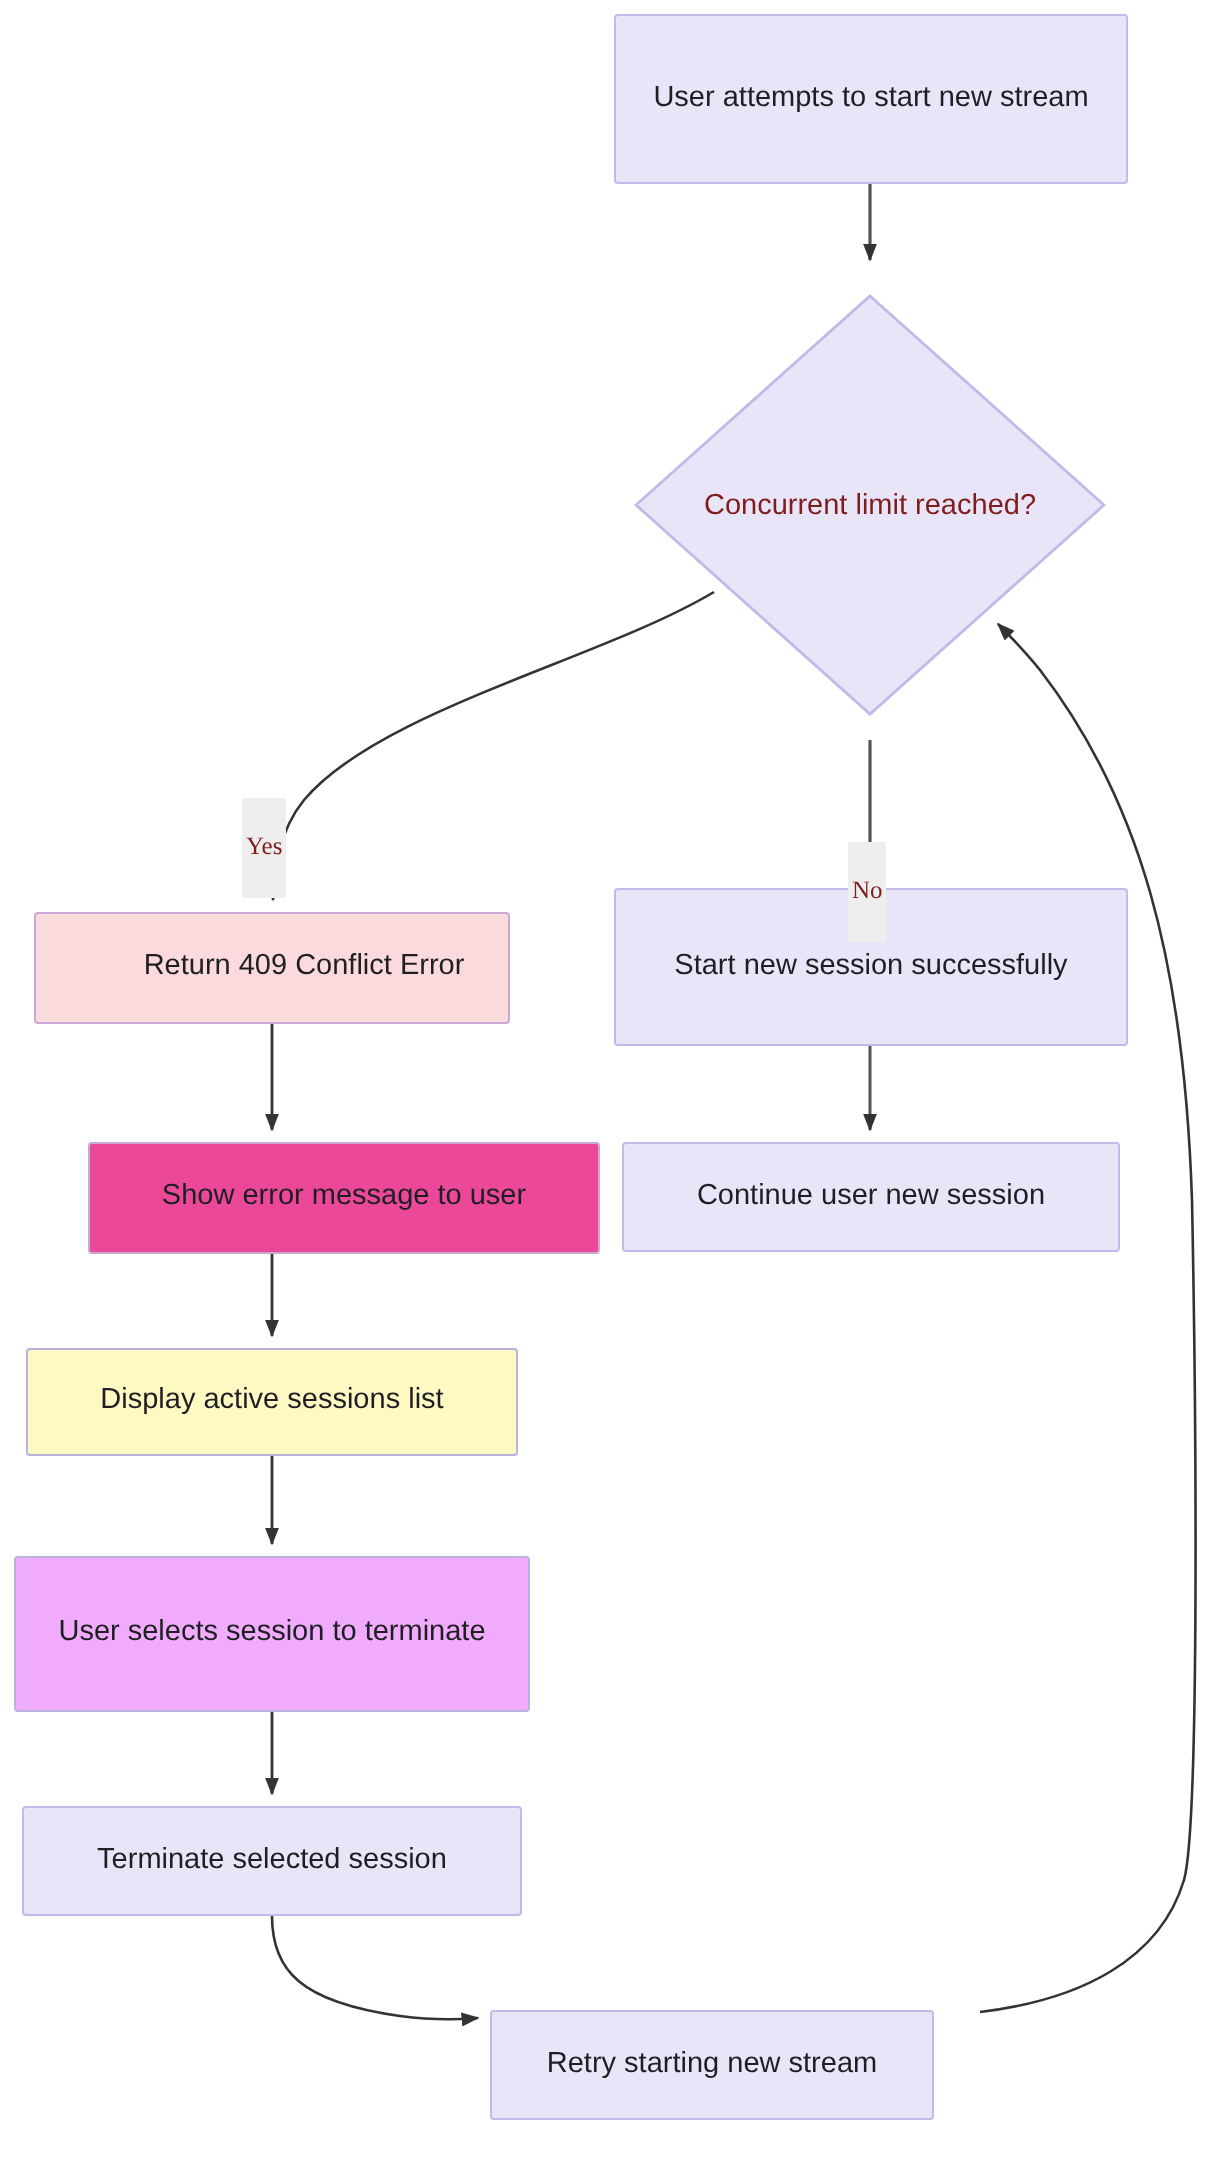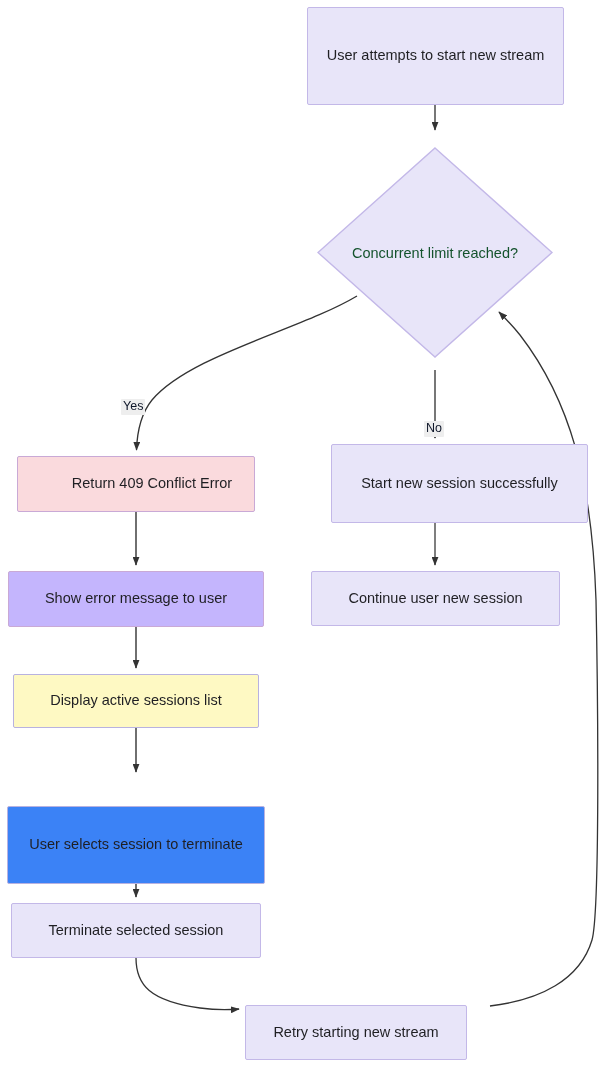--- a/index.html
+++ b/index.html
@@ -41,62 +41,63 @@
   }
   .node-default {
     background: #e8e5f9;
     border: 1px solid #c3b8e8;
   }
   .node-error {
     background: #fadadd;
     border: 1px solid #c9a9d6;
   }
   .node-warn {
-    background: #c4b5fd;
+    background: #ec4899;
     border: 1px solid #c9a9d6;
+    margin-left: 36px;
   }
   .node-info {
     background: #fef9c3;
     border: 1px solid #b8b2e0;
   }
   .node-success {
-    background: #3b82f6;
+    background: #f0abfc;
     border: 1px solid #b8b2e0;
-    margin-top: 28px;
   }
   .decision {
     position: absolute;
     z-index: 2;
     display: flex;
     align-items: center;
     justify-content: center;
   }
   .decision .diamond-shape {
     position: absolute;
     left: 0;
     top: 0;
     width: 100%;
     height: 100%;
   }
   .decision .decision-label {
     position: relative;
     z-index: 3;
     font-size: 14.5px;
-    color: #14532d;
+    color: #7f1d1d;
     white-space: nowrap;
   }
   .edge-label {
     position: absolute;
     z-index: 3;
     font-size: 12.5px;
-    color: #0f172a;
+    color: #7f1d1d;
     background: #eeeeee;
-    padding: 1px 2px;
+    padding: 18px 2px;
     line-height: 1.1;
     border-radius: 1px;
+    font-family: Liberation Serif, serif;
   }
 </style>
 </head>
 <body>
 
 <div id="diagram-root">
 
   <svg id="edge-layer" viewBox="0 0 615 1081" width="615" height="1081" xmlns="http://www.w3.org/2000/svg">
     <defs>
       <marker id="arrowhead" markerWidth="9" markerHeight="7" refX="8.2" refY="3.5" orient="auto" markerUnits="userSpaceOnUse">
@@ -118,21 +119,21 @@
 
     <path d="M136,856 L136,897" fill="none" stroke="#333333" stroke-width="1.4" marker-end="url(#arrowhead)"></path>
 
     <path d="M136,958 C136,985 150,1001 200,1008 C215,1010 228,1010 239,1009" fill="none" stroke="#333333" stroke-width="1.3" marker-end="url(#arrowhead)"></path>
 
     <path d="M490,1006 C540,1000 580,980 592,940 C600,912 598,700 596,600 C592,480 570,400 520,335 C512,325 505,318 499,312" fill="none" stroke="#333333" stroke-width="1.3" marker-end="url(#arrowhead)"></path>
 
     <path d="M435,523 L435,565" fill="none" stroke="#555555" stroke-width="1.5" marker-end="url(#arrowhead)"></path>
   </svg>
 
-  <div class="node node-default" style="left:307px; top:7px; width:257px; height:98px;">
+  <div class="node node-default" style="left:307px; top:7px; width:257px; height:85px;">
     <span>User attempts to start new stream</span>
   </div>
 
   <div class="decision" style="left:317px; top:147px; width:236px; height:211px;">
     <svg class="diamond-shape" viewBox="0 0 236 211" preserveAspectRatio="none">
       <polygon points="118,1 235,105.5 118,210 1,105.5" fill="#e8e5f9" stroke="#c3b8e8" stroke-width="1.4"></polygon>
     </svg>
     <span class="decision-label">Concurrent limit reached?</span>
   </div>
 
@@ -157,21 +158,21 @@
   </div>
 
   <div class="node node-default" style="left:11px; top:903px; width:250px; height:55px;">
     <span>Terminate selected session</span>
   </div>
 
   <div class="node node-default" style="left:245px; top:1005px; width:222px; height:55px;">
     <span>Retry starting new stream</span>
   </div>
 
-  <div class="node node-default" style="left:307px; top:444px; width:257px; height:79px;margin-left:24px;">
+  <div class="node node-default" style="left:307px; top:444px; width:257px; height:79px;">
     <span>Start new session successfully</span>
   </div>
 
   <div class="node node-default" style="left:311px; top:571px; width:249px; height:55px;">
     <span>Continue user new session</span>
   </div>
 
 </div>
 
 </body></html>

